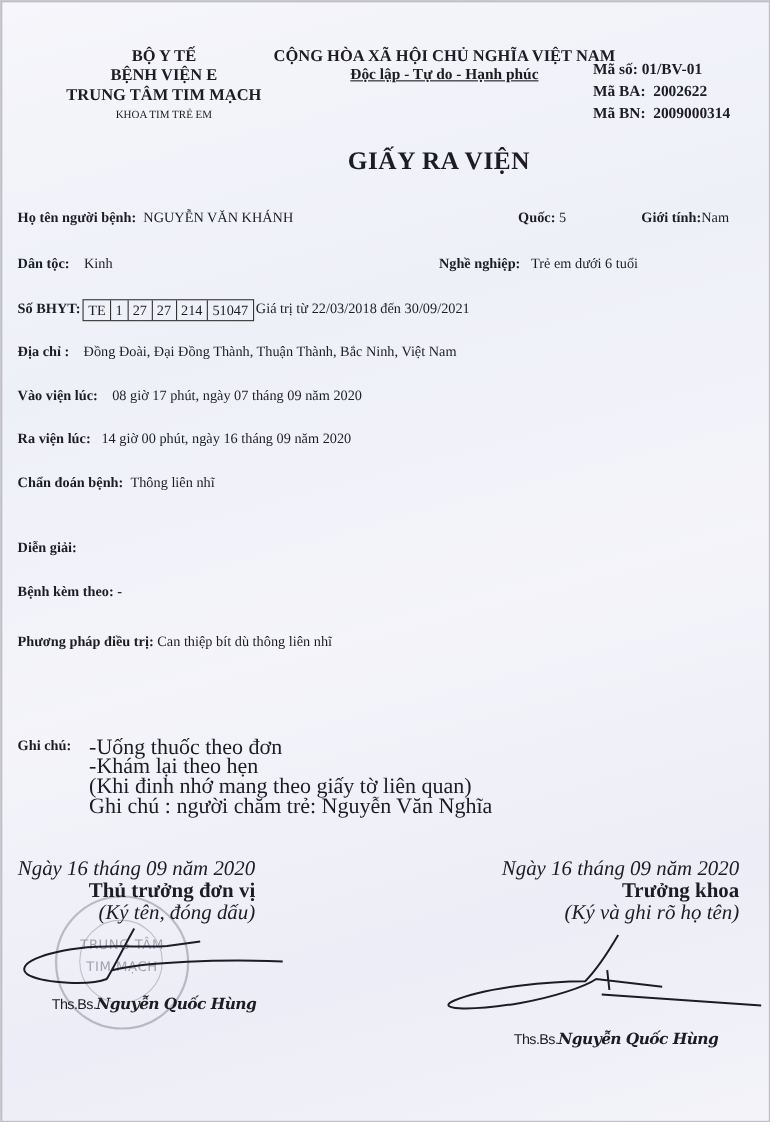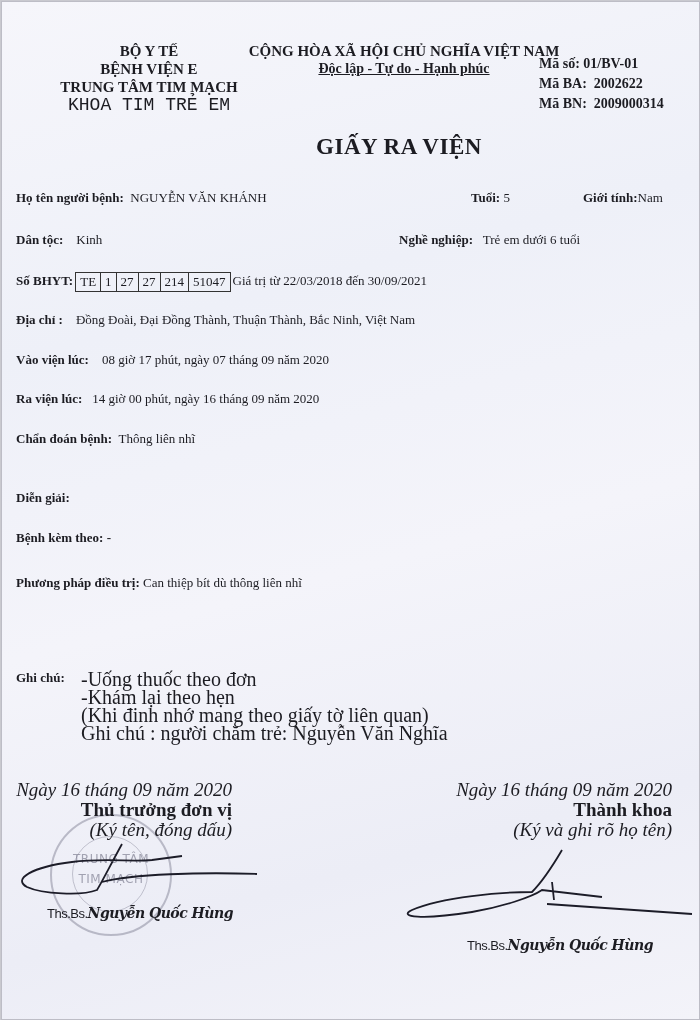--- a/index.html
+++ b/index.html
@@ -11,21 +11,21 @@
   }
   .paper {
     position: absolute; left: 1px; top: 1px; width: 697px; height: 1017px;
     background: linear-gradient(165deg, #f6f6fb 0%, #eef0f8 30%, #f4f4fa 55%, #ecedf6 80%, #f3f3f9 100%);
     border: 1px solid #bdbdc6;
   }
   .abs { position: absolute; white-space: nowrap; }
   .b { font-weight: bold; }
   .c { text-align: center; padding-left: 47px; }
   .hdr-left { left: 0; width: 200px; top: 40px; font-size: 15px; line-height: 18px; }
-  .hdr-left .dept { font-size: 18px; font-weight: normal; font-family: Liberation Mono, monospace; }
+  .hdr-left .dept { font-size: 10px; font-weight: normal; }
   .hdr-mid { left: 185px; width: 340px; top: 40px; font-size: 15px; line-height: 18px; }
   .hdr-mid .motto { font-size: 14px; text-decoration: underline; }
   .hdr-right { left: 537px; top: 52px; font-size: 14px; line-height: 20px; font-weight: bold; }
   .title { left: 0; width: 700px; top: 132px; font-size: 23px; letter-spacing: 0.5px; }
   .row { font-size: 13px; }
   .val { font-weight: normal; }
   .bhyt-box { display: inline-flex; border: 1px solid #333; vertical-align: middle; margin: 0 2px 0 2px; }
   .bhyt-box span { padding: 0 4px; border-right: 1px solid #333; line-height: 18px; font-weight: normal; }
   .bhyt-box span:last-child { border-right: none; }
   .note-lines { left: 79px; top: 668px; font-size: 20px; line-height: 18px; }
@@ -63,21 +63,21 @@
     <div><span>Mã BN:</span>&nbsp; <span>2009000314</span></div>
   </div>
 
   <div class="abs title c b">GIẤY RA VIỆN</div>
 
   <div class="abs row b" style="left:14px; top:188px;">
     <span>Họ tên người bệnh:</span>&nbsp;
     <span class="val">NGUYỄN VĂN KHÁNH</span>
   </div>
   <div class="abs row b" style="left:469px; top:188px;">
-    <span>Tuổi:</span>
+    <span>Quốc:</span>
     <span class="val">5</span>
   </div>
   <div class="abs row b" style="left:581px; top:188px;">
     <span>Giới tính:</span><span class="val">Nam</span>
   </div>
 
   <div class="abs row b" style="left:14px; top:230px;">
     <span>Dân tộc:</span>&nbsp;&nbsp;&nbsp;
     <span class="val">Kinh</span>
   </div>
@@ -151,21 +151,21 @@
   <svg class="abs" style="left:0; top:830px;" width="300" height="80">
     <path d="M120,12 C110,30 100,50 95,58 C80,64 40,62 25,55 C10,47 30,35 70,30 C100,26 130,30 150,28 L180,24 M100,50 C130,42 200,40 255,42" fill="none" stroke="#1c1c28" stroke-width="1.8"></path>
   </svg>
 
   <div class="abs signer" style="left:45px; top:903px;">
     <span>Ths.Bs.</span><span class="script">Nguyễn Quốc Hùng</span>
   </div>
 
   <div class="abs sig-block" style="left:440px; width:230px; top:778px;">
     <div class="ital">Ngày 16 tháng 09 năm 2020</div>
-    <div class="b">Thành khoa</div>
+    <div class="b">Trưởng khoa</div>
     <div class="ital">(Ký và ghi rõ họ tên)</div>
   </div>
 
   <svg class="abs" style="left:380px; top:840px;" width="320" height="80">
     <path d="M180,8 C170,25 160,40 150,50 C120,50 60,55 30,68 C15,75 40,78 90,70 C120,65 150,55 160,48 L220,55 M165,62 L310,72 M170,40 L172,58" fill="none" stroke="#1c1c28" stroke-width="1.8"></path>
   </svg>
 
   <div class="abs signer" style="left:465px; top:935px;">
     <span>Ths.Bs.</span><span class="script">Nguyễn Quốc Hùng</span>
   </div>

